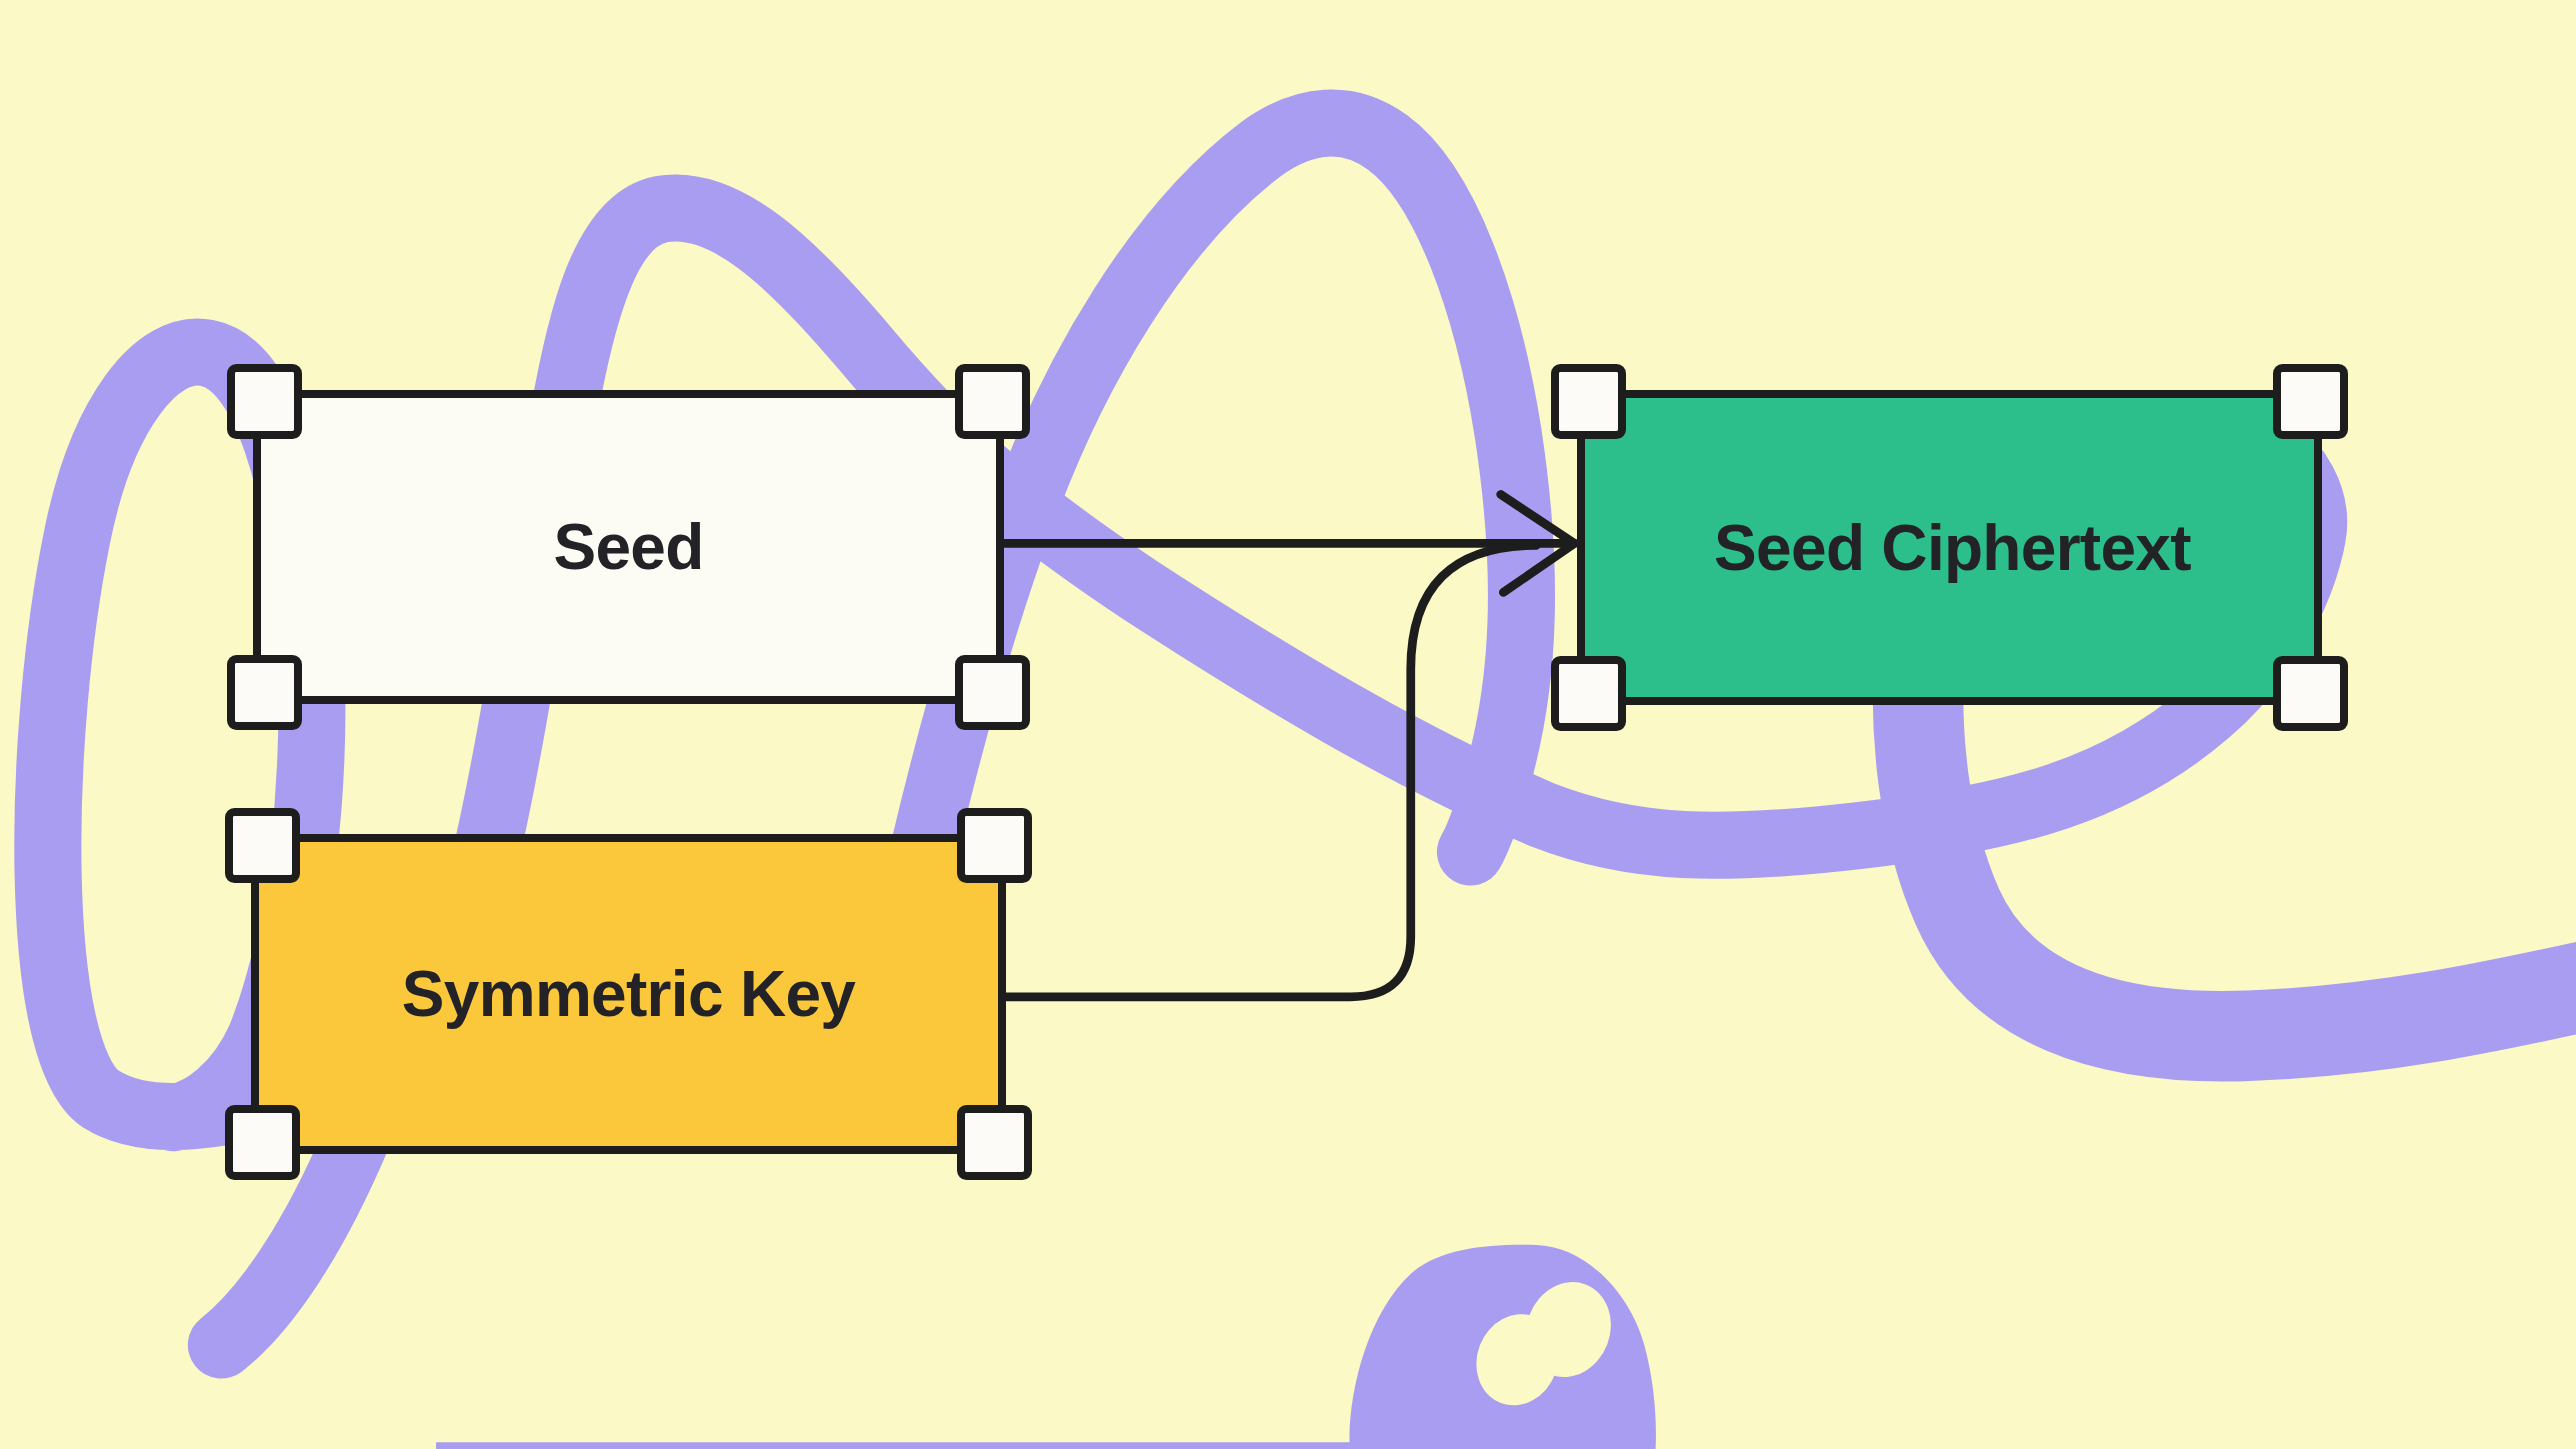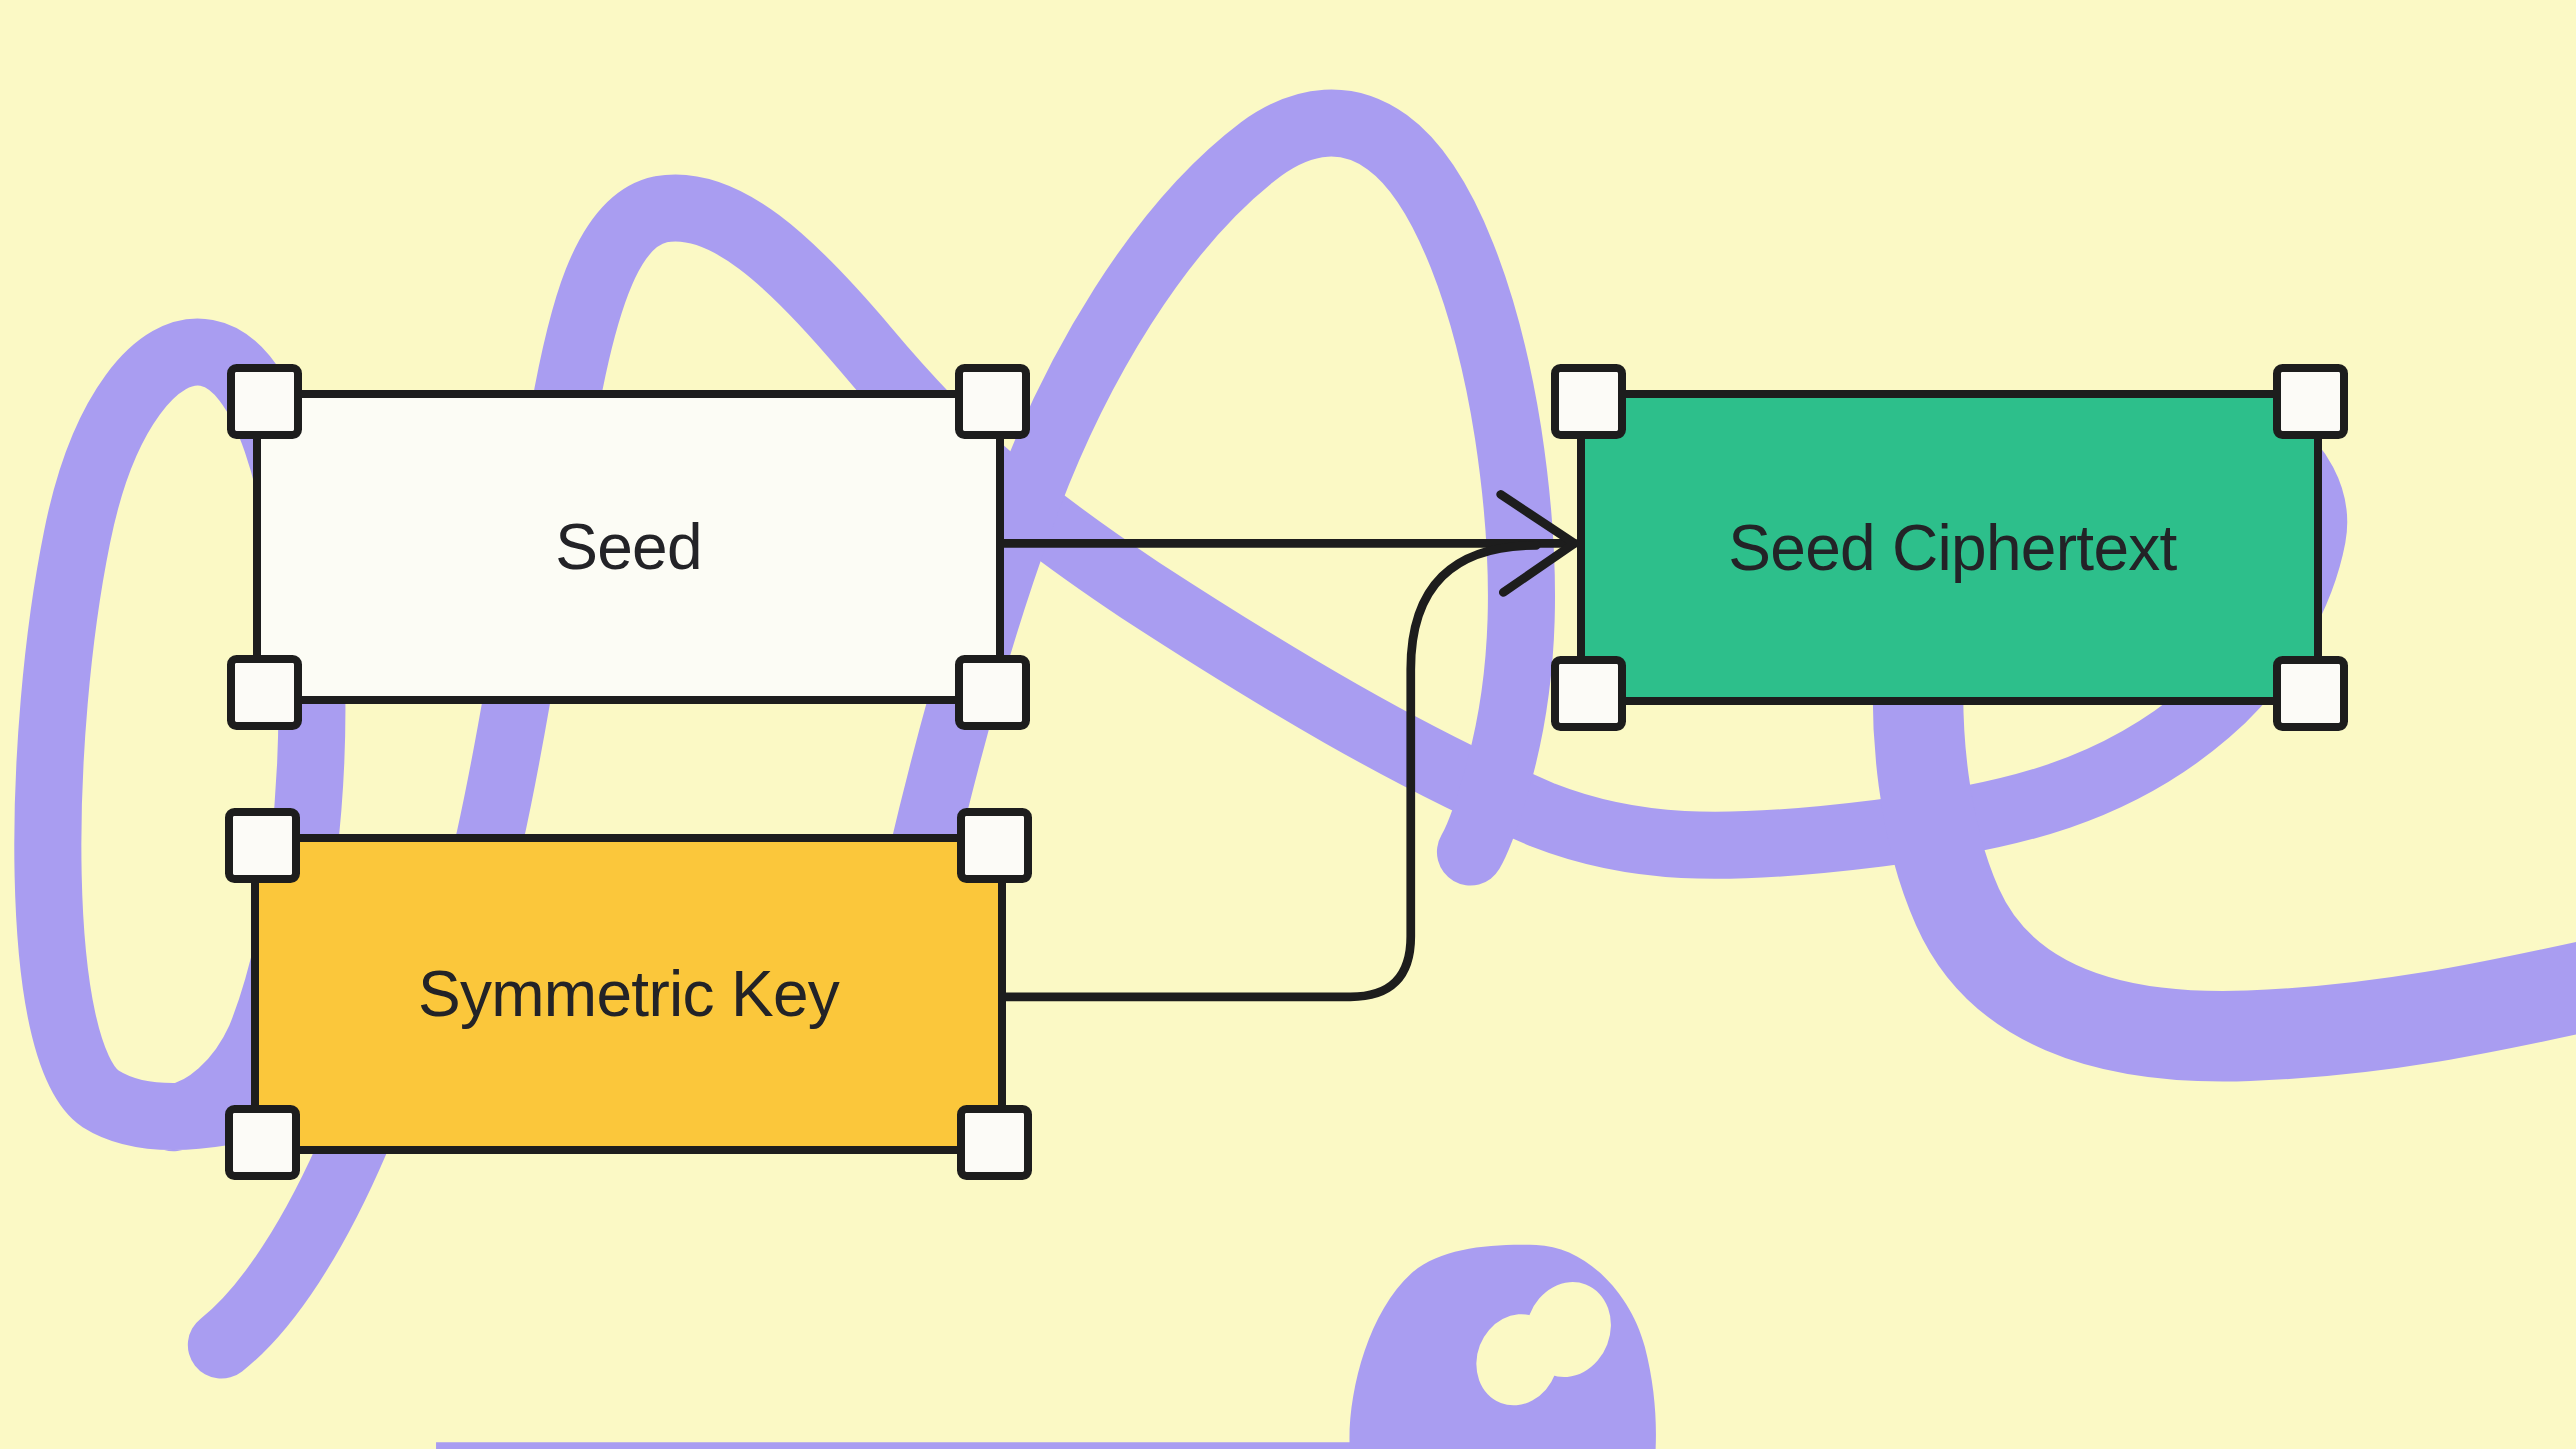--- a/index.html
+++ b/index.html
@@ -9,21 +9,21 @@
   }
   .layer{position:absolute;left:0;top:0;width:2576px;height:1449px;}
   svg{display:block;}
   .node{
     position:absolute;box-sizing:border-box;
     border:8.7px solid #1D1D1D;
     display:flex;align-items:center;justify-content:center;
     z-index:3;
   }
   .node-label{
-    font-size:64px;font-weight:400;letter-spacing:-0.7px;
+    font-size:64px;font-weight:700;letter-spacing:-0.7px;
     white-space:nowrap;user-select:none;
   }
   .handle{
     position:absolute;box-sizing:border-box;
     width:75px;height:75px;
     border:8.7px solid #1D1D1D;border-radius:9.4px;
     z-index:4;
   }
   .handle.nw{left:-34px;top:-34px;}
   .handle.ne{right:-34px;top:-34px;}

